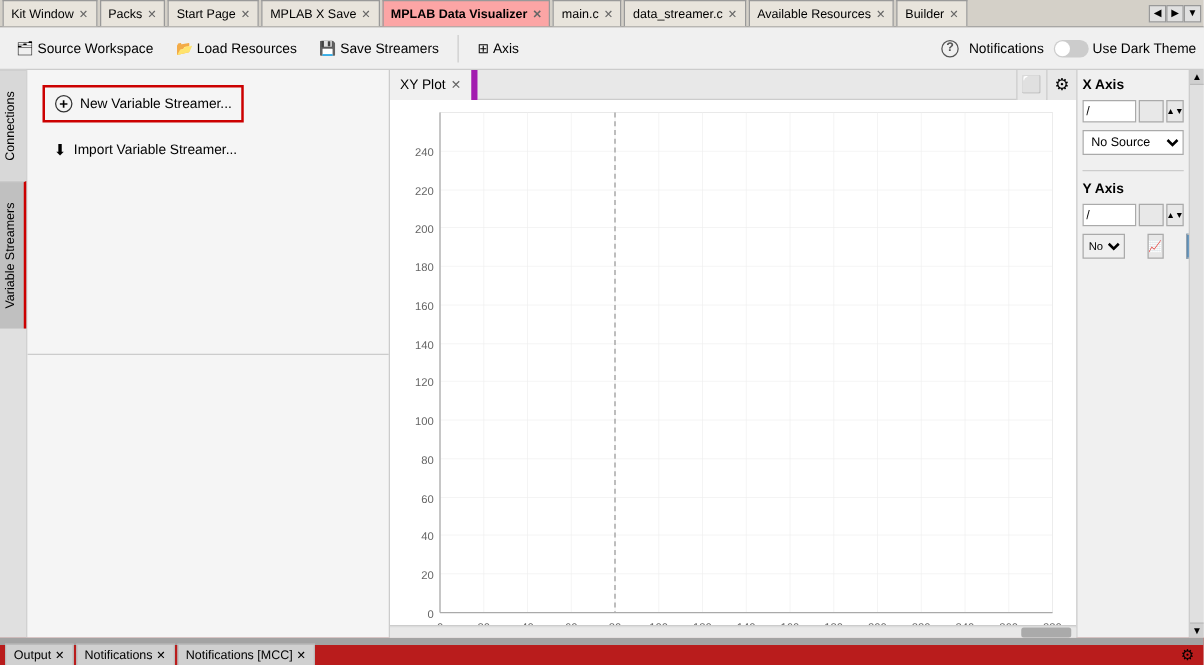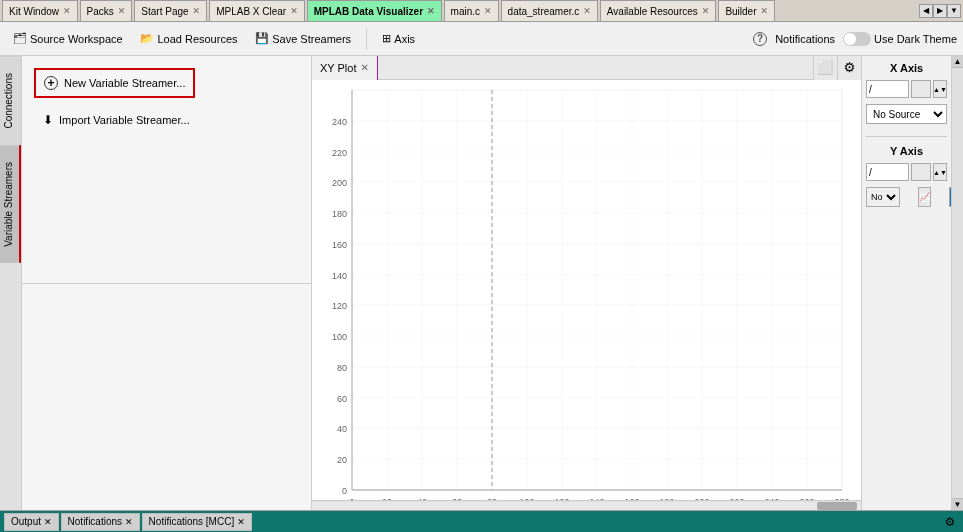--- a/index.html
+++ b/index.html
@@ -21,21 +21,21 @@
       border: 1px solid #999;
       border-bottom: none;
       background: #e8e4dc;
       margin-right: 2px;
       height: 20px;
       cursor: pointer;
       font-size: 10px;
       white-space: nowrap;
     }
     .tab.active {
-      background: #86efac;
+      background: #fca5a5;
       font-weight: bold;
     }
     .tab-close {
       margin-left: 4px;
       font-size: 9px;
       color: #666;
     }
     .tab-nav {
       margin-left: auto;
       display: flex;
@@ -184,21 +184,21 @@
       display: flex;
       align-items: center;
       background: #e8e8e8;
       border-bottom: 1px solid #ccc;
       height: 24px;
     }
     .plot-tab {
       display: flex;
       align-items: center;
       padding: 2px 8px;
-      border-right: 1px solid #a21caf;
+      border-right: 5px solid #a21caf;
       background: #f0f0f0;
       height: 24px;
       font-size: 11px;
     }
     .plot-tab-close { margin-left: 4px; cursor: pointer; font-size: 10px; color: #666; }
     .plot-action-btn {
       width: 24px;
       height: 24px;
       border: none;
       border-left: 1px solid #ccc;
@@ -225,21 +225,20 @@
       border-left: 1px solid #ccc;
       padding: 6px 4px;
       display: flex;
       flex-direction: column;
       gap: 4px;
     }
     .axis-section-label {
       font-size: 11px;
       font-weight: bold;
       margin-bottom: 2px;
-      margin-left: 24px;
     }
     .axis-row {
       display: flex;
       align-items: center;
       gap: 2px;
     }
     .axis-input {
       flex: 1;
       height: 18px;
       border: 1px solid #aaa;
@@ -264,22 +263,22 @@
       font-size: 10px;
       padding: 0 2px;
       margin-top: 2px;
       margin-bottom: 4px;
     }
     .axis-divider { height: 1px; background: #ccc; margin: 4px 0; }
 
     
     .bottom-bar {
       height: 22px;
-      background: #0f766e;
-      border-top: 1px solid #a3a3a3;
+      background: #b91c1c;
+      border-top: 6px solid #a3a3a3;
       display: flex;
       align-items: center;
       padding: 0 4px;
       gap: 2px;
       justify-content: flex-end;
     }
     .bottom-tab {
       display: flex;
       align-items: center;
       padding: 2px 6px;
@@ -371,21 +370,21 @@
   </div>
   <div class="tab">
     <span>Packs</span>
     <span class="tab-close">✕</span>
   </div>
   <div class="tab">
     <span>Start Page</span>
     <span class="tab-close">✕</span>
   </div>
   <div class="tab">
-    <span>MPLAB X Clear</span>
+    <span>MPLAB X Save</span>
     <span class="tab-close">✕</span>
   </div>
   <div class="tab active">
     <span>MPLAB Data Visualizer</span>
     <span class="tab-close">✕</span>
   </div>
   <div class="tab">
     <span>main.c</span>
     <span class="tab-close">✕</span>
   </div>

